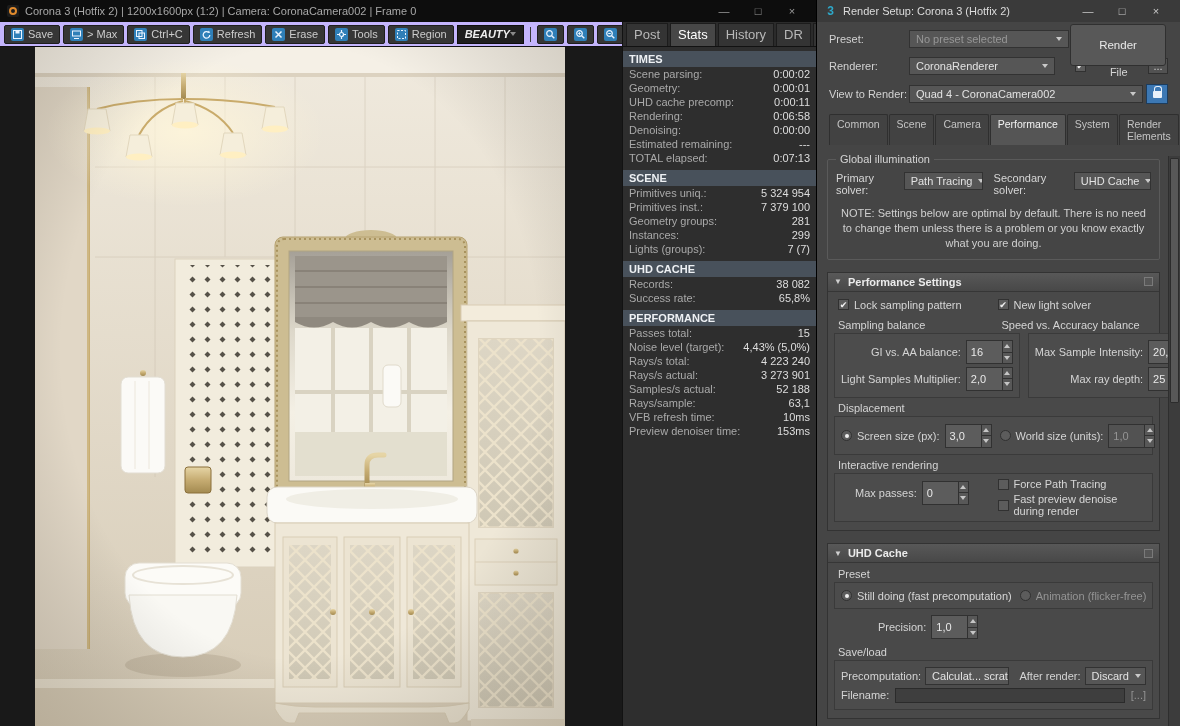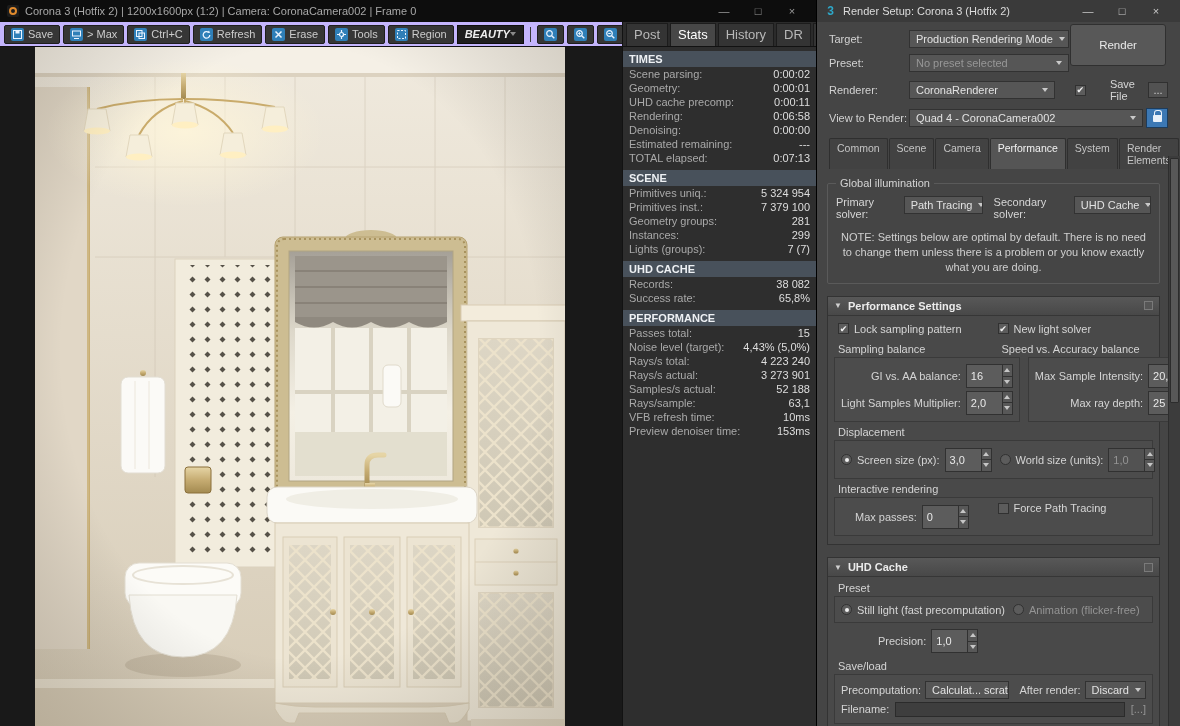--- a/index.html
+++ b/index.html
@@ -529,27 +529,20 @@
       <span class="win-btns">
         <span class="win-btn">—</span>
         <span class="win-btn">□</span>
         <span class="win-btn close">×</span>
       </span>
     </div>
 
     <div class="rs-top">
       <div class="render-big">Render</div>
       <div class="rs-row">
-        <span class="rs-label">Target:</span>
-        <span class="dd w160">
-          <span>Production Rendering Mode</span>
-          <span class="caret"></span>
-        </span>
-      </div>
-      <div class="rs-row">
         <span class="rs-label">Preset:</span>
         <span class="dd w160 dim">
           <span>No preset selected</span>
           <span class="caret"></span>
         </span>
       </div>
       <div class="rs-row">
         <span class="rs-label">Renderer:</span>
         <span class="dd w160">
           <span>CoronaRenderer</span>
@@ -717,37 +710,41 @@
                       <b></b>
                     </i>
                   </span>
               </span>
             </div>
             <div class="stack">
               <label class="cb-row">
                 <span class="cb"></span>
                 <span>Force Path Tracing</span>
               </label>
+              <label class="cb-row">
+                <span class="cb"></span>
+                <span>Fast preview denoise during render</span>
+              </label>
             </div>
           </div>
         </div>
       </div>
 
       <div class="rollout">
         <div class="ro-head">
           <span class="ro-arrow">▼</span>
           <span>UHD Cache</span>
           <span class="ro-pin"></span>
         </div>
         <div class="ro-body">
           <div class="subT" style="padding-top:0;">Preset</div>
           <div class="sg two-col">
             <div class="fr" style="justify-content:flex-start;">
               <span class="rb sel"></span>
-              <span>Still light (fast precomputation)</span>
+              <span>Still doing (fast precomputation)</span>
             </div>
             <div class="fr" style="justify-content:flex-start;">
               <span class="rb"></span>
               <span class="dim">Animation (flicker-free)</span>
             </div>
           </div>
           <div class="fr" style="justify-content:flex-start; padding-left:44px; margin-top:6px;">
             <span class="flbl">Precision:</span>
             <span class="spin">
               <span class="spin-v">1,0</span>

